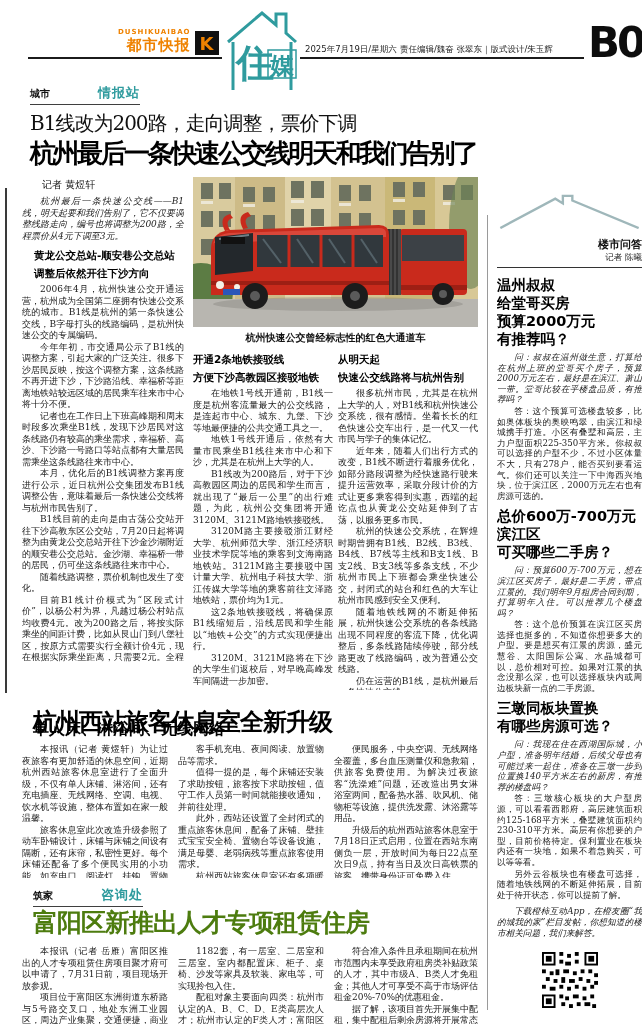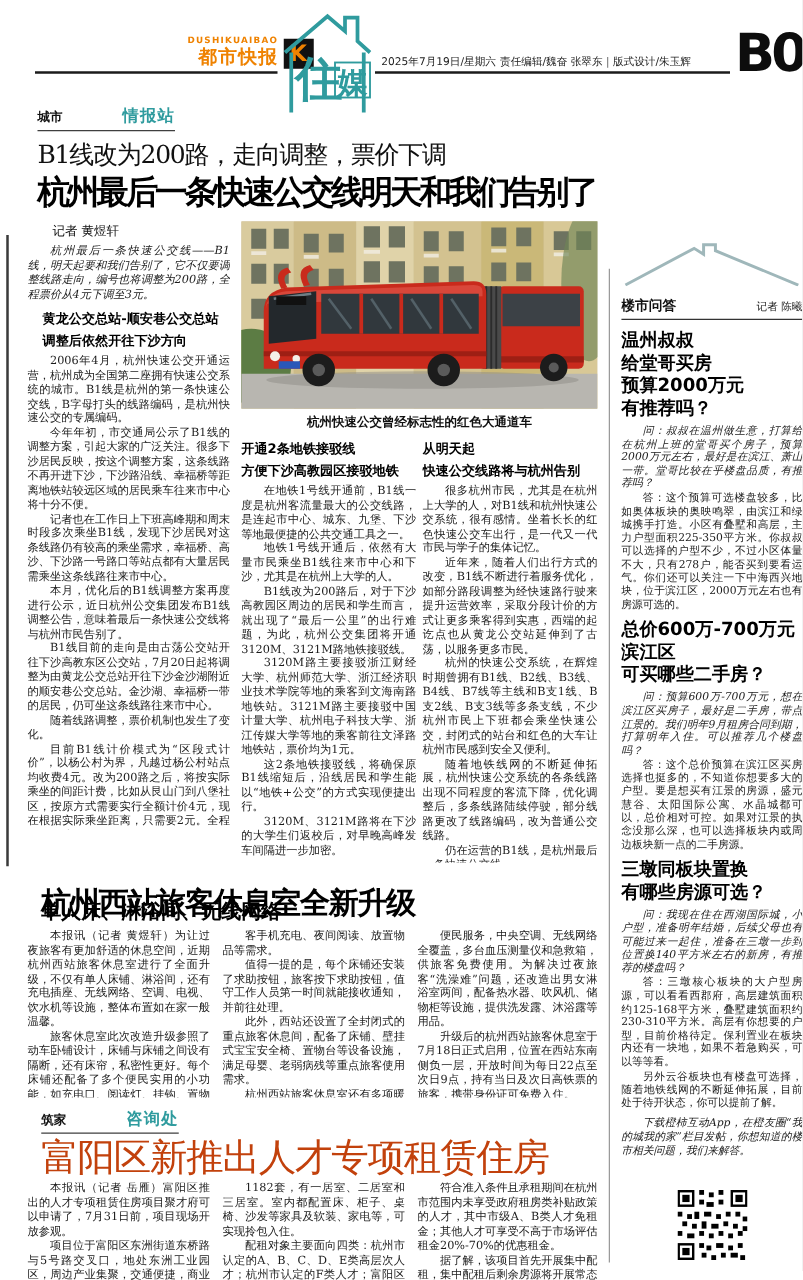--- a/index.html
+++ b/index.html
@@ -30,46 +30,46 @@
   .kai{font-style:italic;}
   .lead{margin:0 0 6px 0;}
   .subhead{font-size:10.5px;font-weight:900;line-height:15px;color:#000;text-indent:0;
            font-family:"DejaVu Sans",sans-serif;margin:0 0 3px 0;}
   .subhead.ind{padding-left:12px;}
   .caption{font-size:10px;font-weight:900;text-align:center;color:#111;
            font-family:Liberation Sans, sans-serif;}
   
   .kicker2{font-size:16px;font-weight:900;color:#000;letter-spacing:0px;white-space:nowrap;}
   .headline2{font-size:24px;font-weight:900;letter-spacing:-1px;color:#000;white-space:nowrap;}
-  .headline3{font-size:30px;font-weight:400;letter-spacing:-1px;color:#c2410c;white-space:nowrap;}
+  .headline3{font-size:25px;font-weight:700;letter-spacing:-1px;color:#4d7c0f;white-space:nowrap;}
   
   .vrule{position:absolute;width:1px;background:#9a9a9a;}
   .edge-rule{position:absolute;width:1.5px;background:#3a3a3a;}
   
   .sidebar{position:absolute;left:497px;top:193px;width:145px;height:831px;overflow:hidden;}
   .sb-header{display:flex;justify-content:space-between;align-items:flex-end;
-             border-bottom:1.5px solid #333;padding-bottom:3px;margin:4px 0 8px 0;}
+             border-bottom:1.5px solid #333;padding-bottom:3px;margin:4px 0 8px 0;flex-direction:column;}
   .sb-label{font-size:11px;font-weight:900;color:#111;}
   .sb-byline{font-size:8.5px;color:#222;}
   .sb-title{font-size:14.5px;font-weight:900;line-height:18px;color:#000;margin:6px 0 4px 0;}
   .sb-body{font-family:"DejaVu Serif",serif;font-size:8.6px;line-height:10.6px;text-align:justify;}
   .sb-body p{margin:0 0 1px 0;}
   .sb-note{font-style:italic;margin-top:6px;}
   .qr-wrap{position:absolute;left:542px;top:952px;width:56px;height:56px;}
 </style>
 </head>
 <body>
 
 <div class="page">
 
   <div class="hrule" style="left:28px;top:57px;width:194px;"></div>
   <div class="hrule" style="left:300px;top:57px;width:284px;"></div>
 
   <div class="abs" style="left:118px;top:28px;display:flex;align-items:flex-end;gap:4px;">
-    <div style="text-align:right;margin-left:32px;">
+    <div style="text-align:right;">
       <div class="brand-en">DUSHIKUAIBAO</div>
       <div class="brand-cn">都市快报</div>
     </div>
     <div class="kbox">K</div>
   </div>
 
   <div class="abs" style="left:222px;top:6px;width:80px;height:86px;">
     <svg width="80" height="86" viewBox="0 0 80 86">
       <polyline points="6,36 40,7 54,19 54,8 64,8 64,27 74,36" fill="none" stroke="#2f9b9e" stroke-width="3"></polyline>
       <line x1="11" y1="36" x2="11" y2="84" stroke="#2f9b9e" stroke-width="3"></line>

